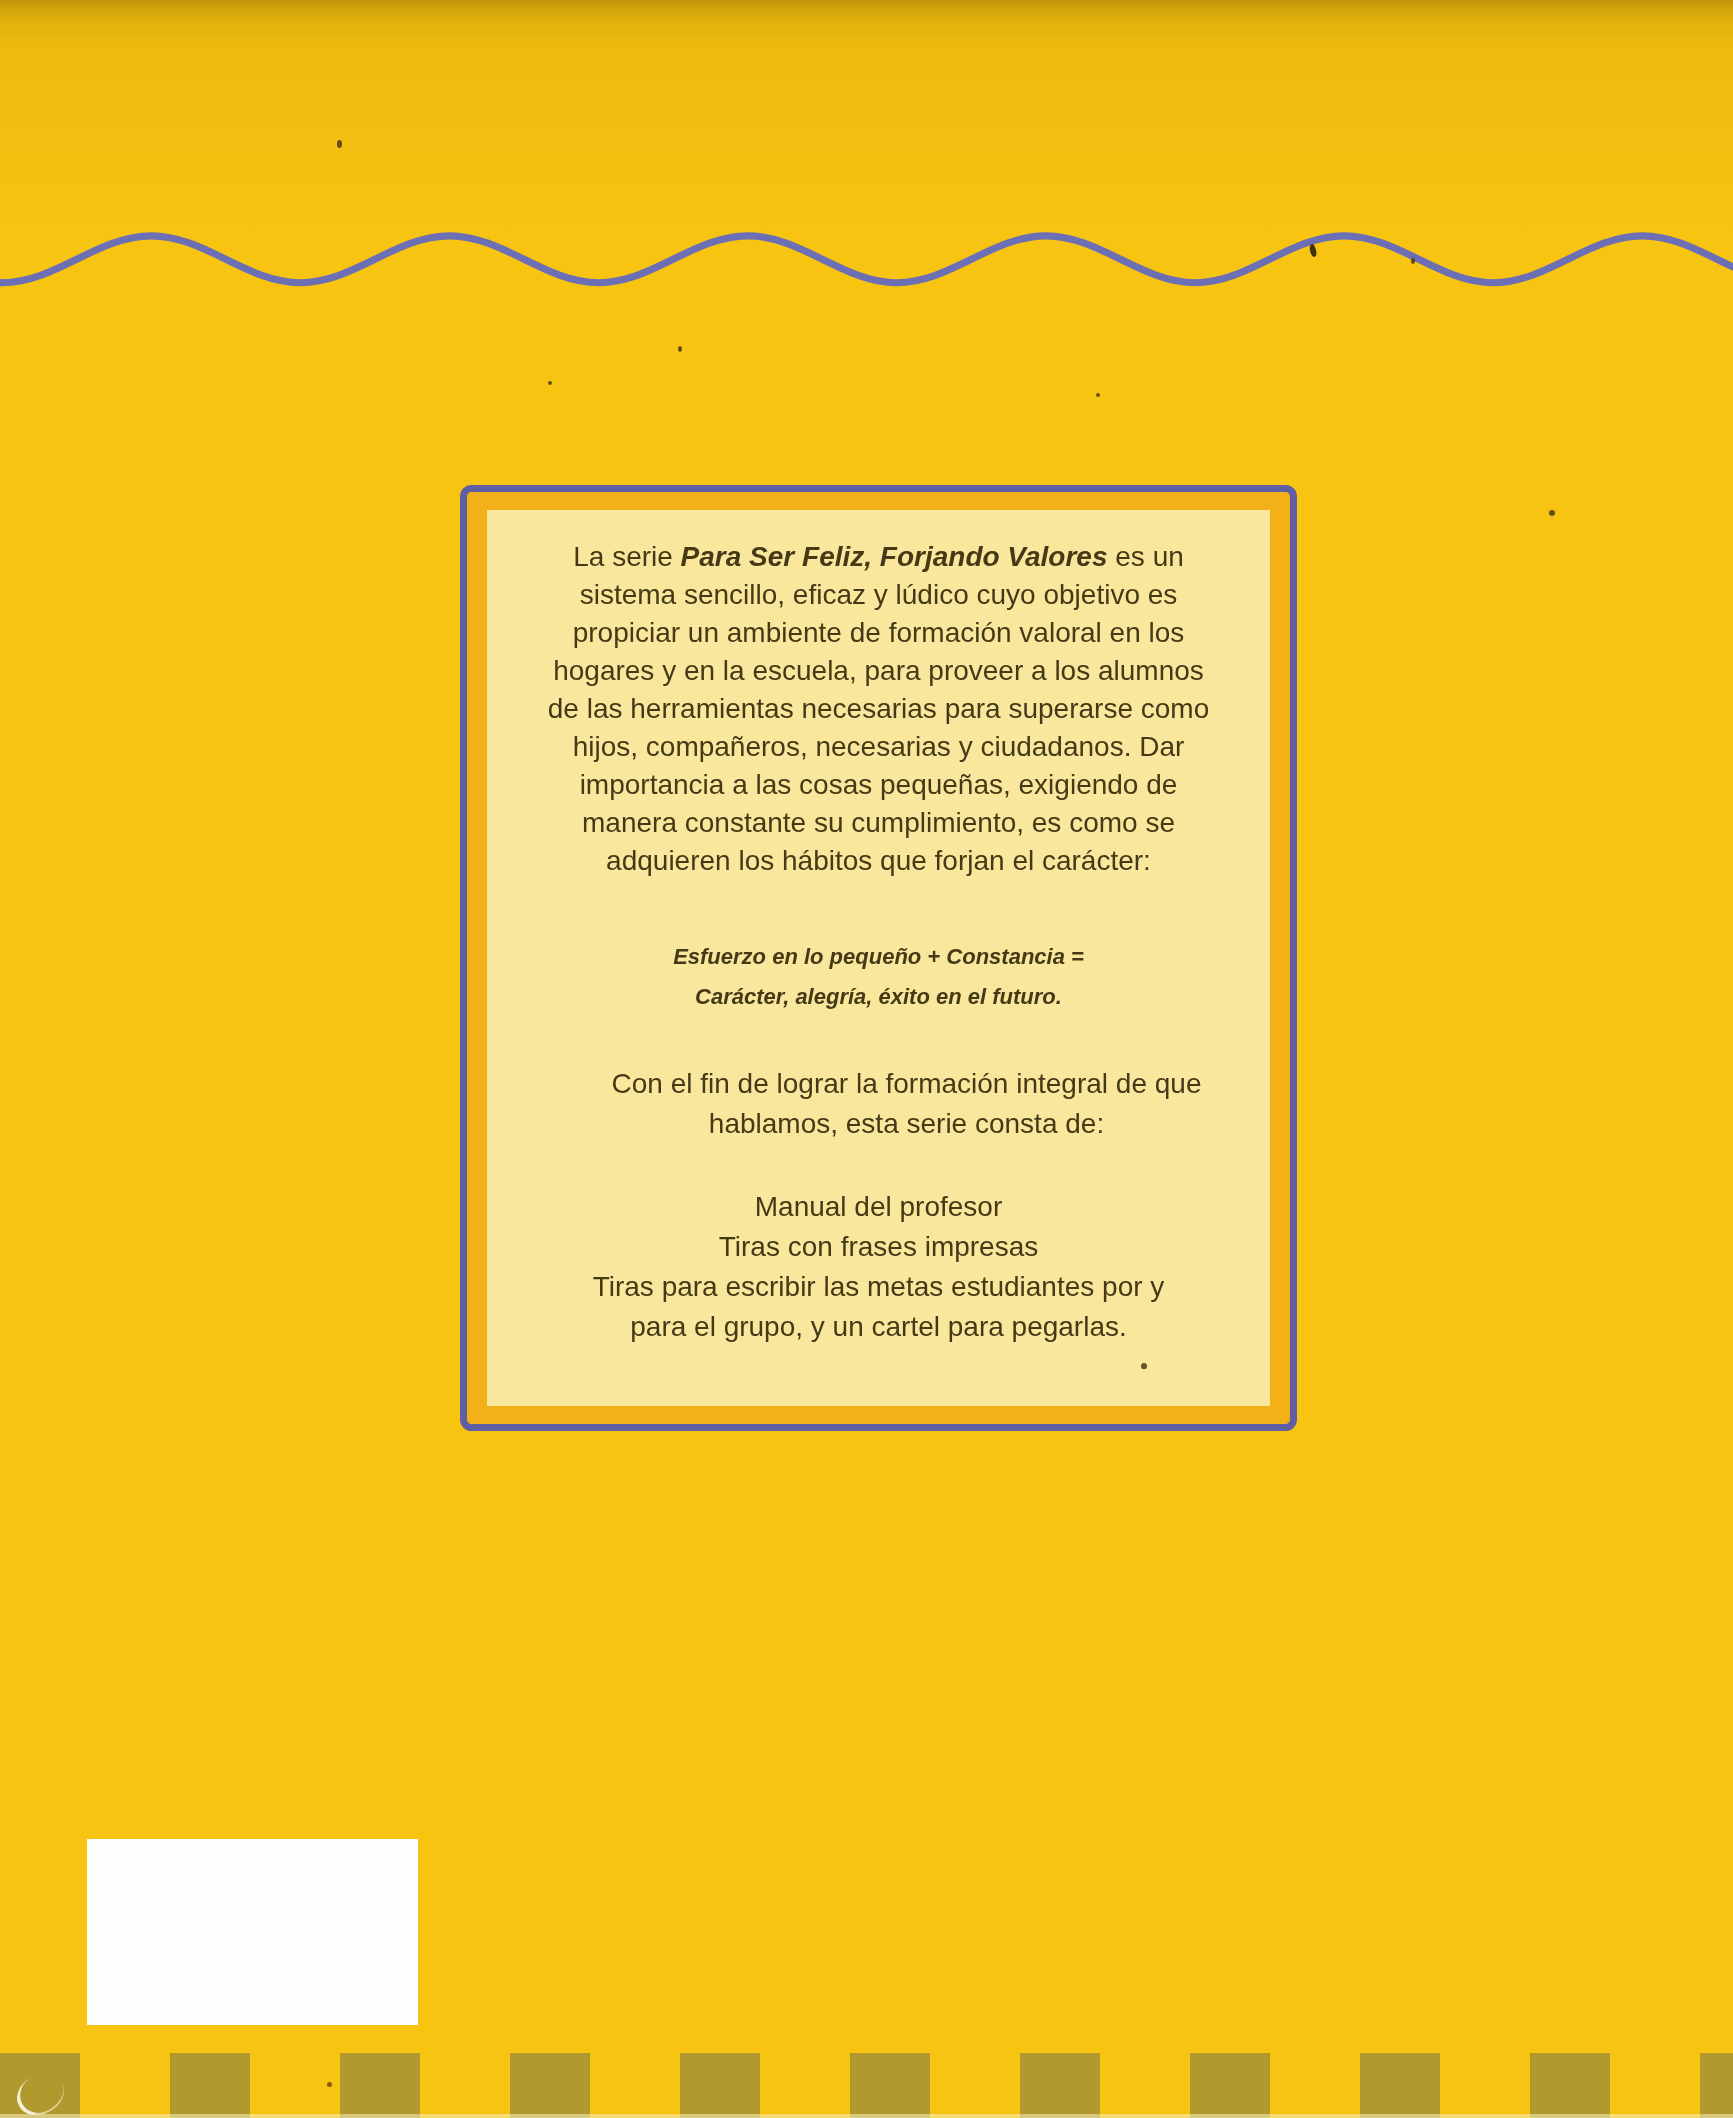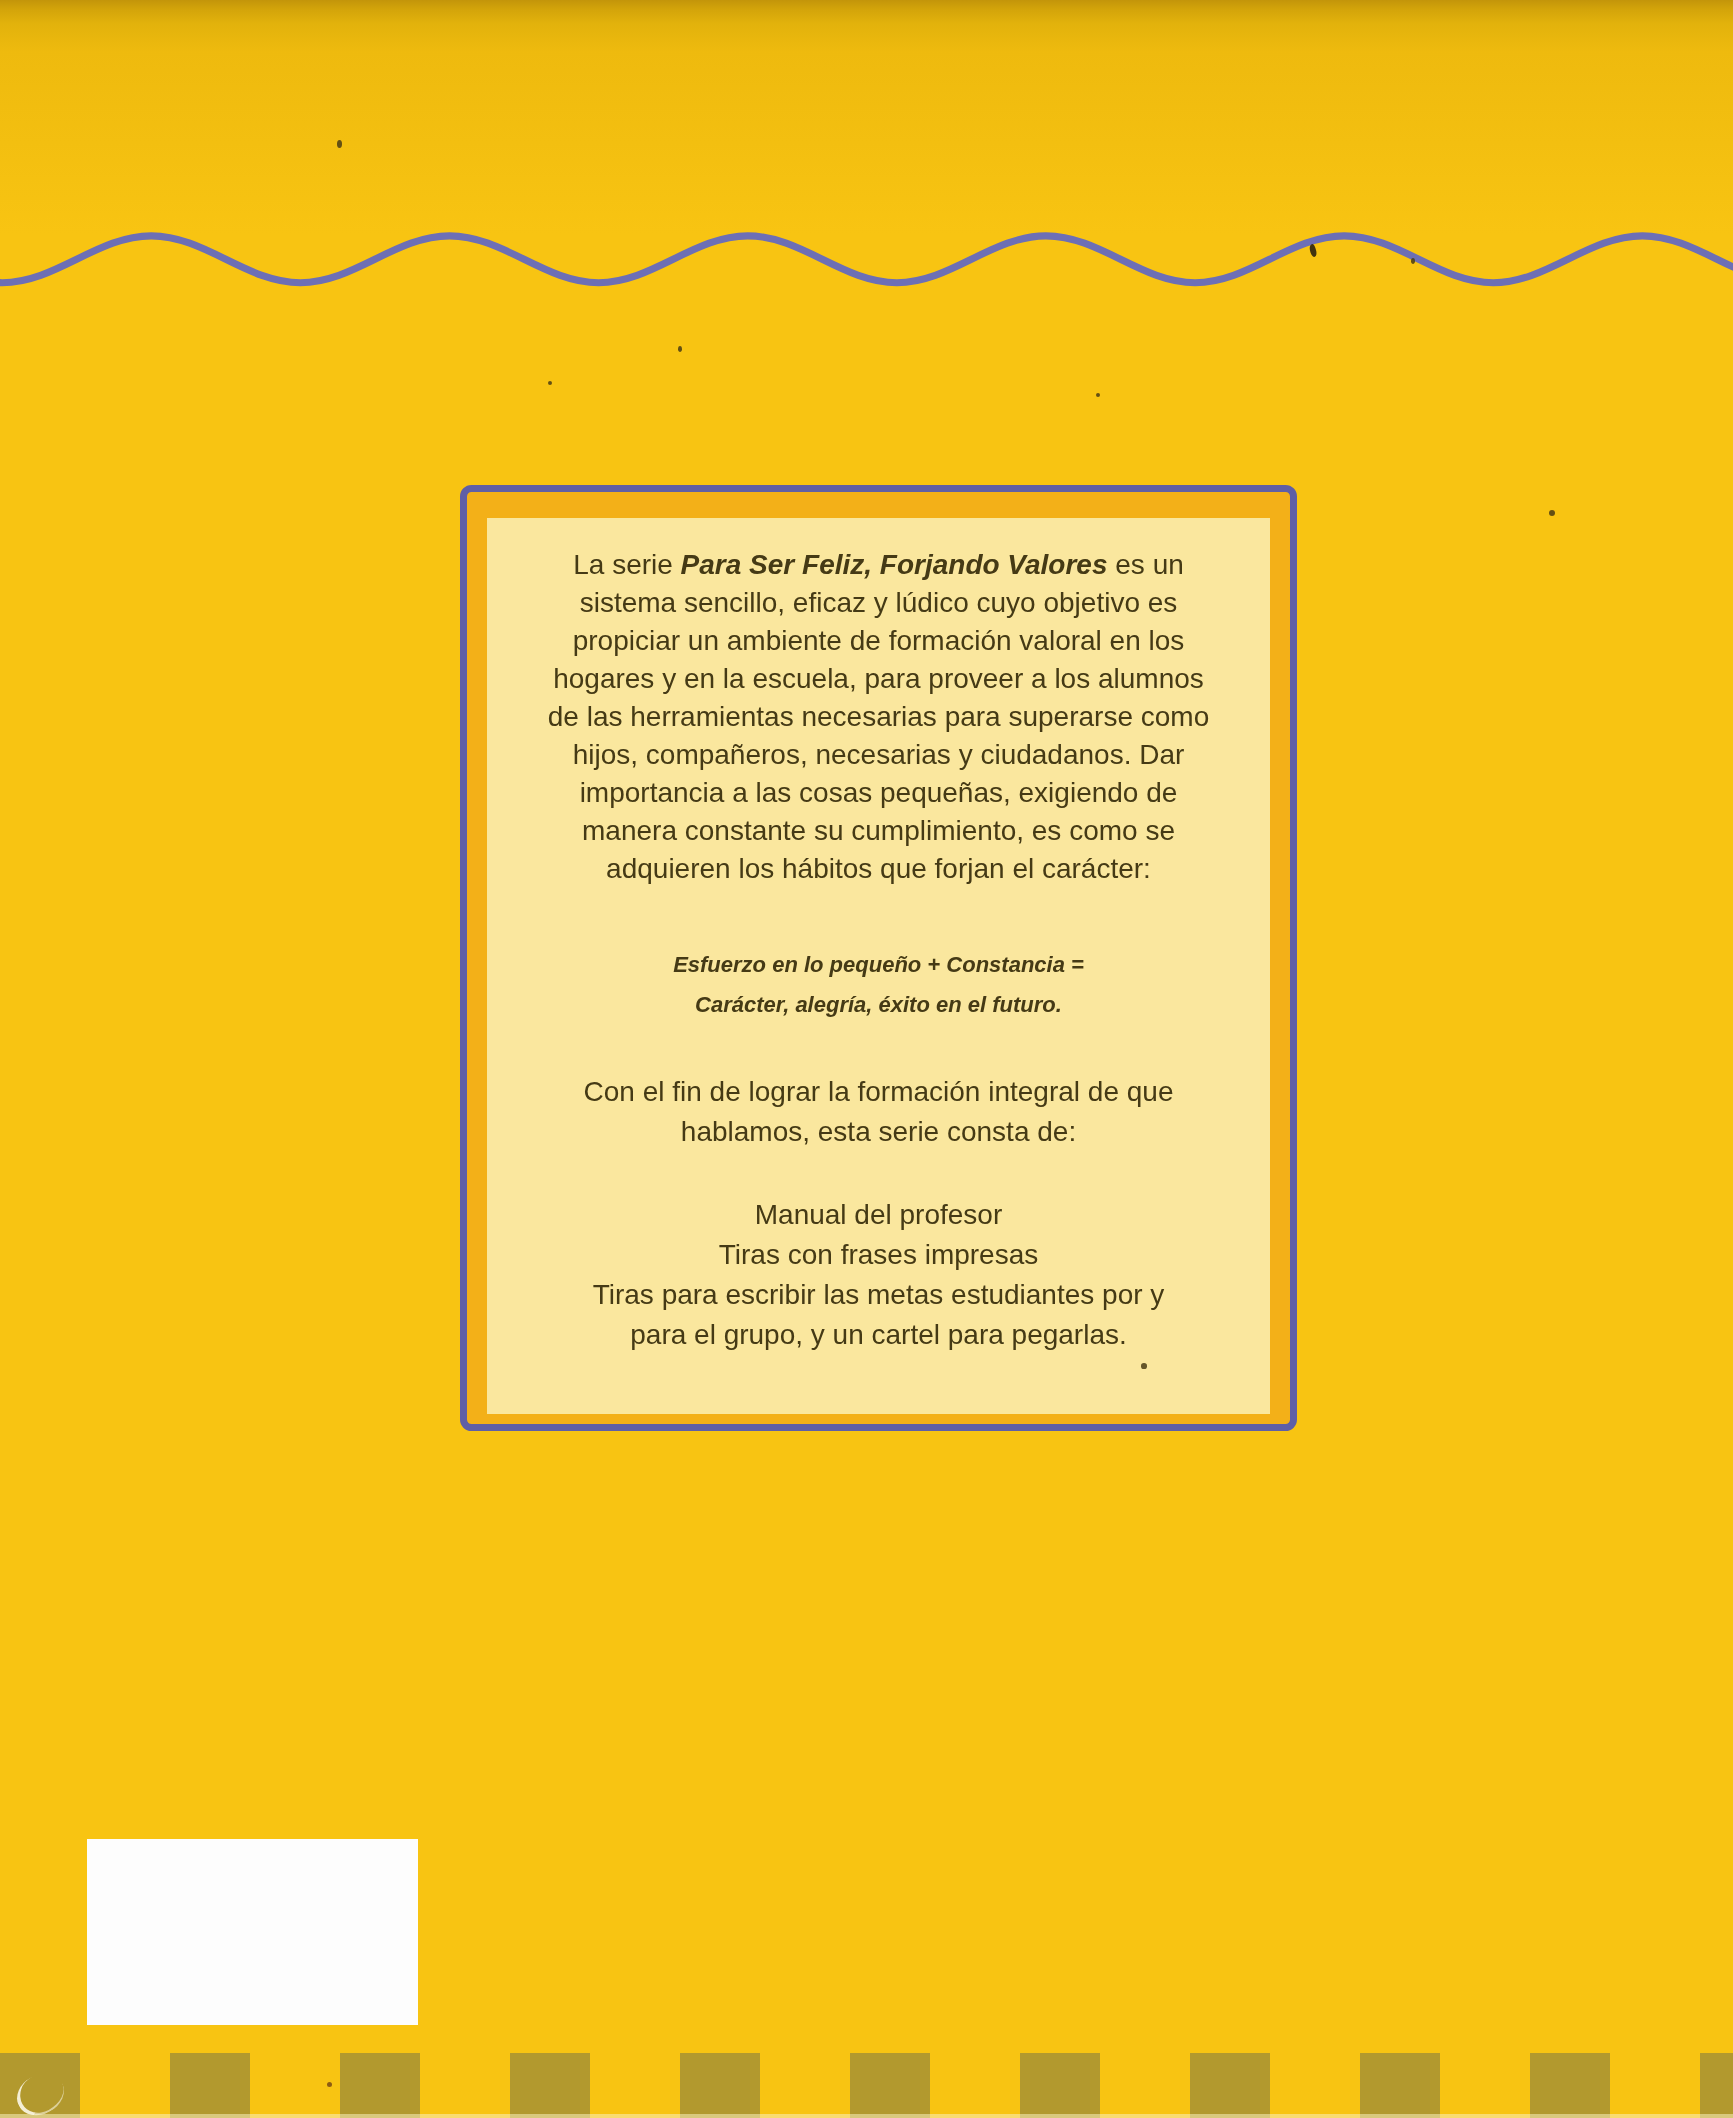--- a/index.html
+++ b/index.html
@@ -33,21 +33,21 @@
     width: 783px; height: 896px;
     background: #fae79e;
   }
   .text-block {
     position: absolute; left: 0; width: 100%;
     text-align: center;
     color: #453a15;
   }
   .intro-paragraph   { top: 28px;  font-size: 28px; line-height: 38px; }
   .equation-text     { top: 427px; font-size: 22px; line-height: 40px; font-weight: bold; font-style: italic; }
-  .closing-text      { top: 554px; font-size: 28px; line-height: 40px; }
+  .closing-text      { top: 554px; font-size: 28px; line-height: 40px; padding-left: 28px; }
   .components-list   { top: 677px; font-size: 28px; line-height: 40px; }
   .series-title      { font-weight: bold; font-style: italic; }
   
   .barcode-placeholder {
     position: absolute; left: 87px; top: 1839px;
     width: 331px; height: 186px;
     background: #fdfdfd;
   }
   
   .bottom-stripes {
@@ -96,21 +96,21 @@
            C 1339 398 1397 332 1473 332
            C 1549 332 1607 398 1683 398
            C 1759 398 1817 332 1893 332
            C 1969 332 2027 398 2103 398
            C 2179 398 2237 332 2313 332
            C 2389 332 2447 398 2523 398" fill="none" stroke="#6d6fb5" stroke-width="10" stroke-linecap="round"></path>
 </svg>
 <div class="wave-blot"></div>
 
 <div class="info-box" style="border-color: rgb(95, 95, 166); background-color: rgb(243, 176, 24);">
-  <div class="info-panel" style="background-color: rgb(250, 231, 158); margin-top: 8px;">
+  <div class="info-panel" style="background-color: rgb(250, 231, 158);">
 
     <div class="text-block intro-paragraph">
       <div><span>La serie </span><span class="series-title">Para Ser Feliz, Forjando Valores</span><span> es un</span></div>
       <div>sistema sencillo, eficaz y lúdico cuyo objetivo es</div>
       <div>propiciar un ambiente de formación valoral en los</div>
       <div>hogares y en la escuela, para proveer a los alumnos</div>
       <div>de las herramientas necesarias para superarse como</div>
       <div>hijos, compañeros, necesarias y ciudadanos. Dar</div>
       <div>importancia a las cosas pequeñas, exigiendo de</div>
       <div>manera constante su cumplimiento, es como se</div>

